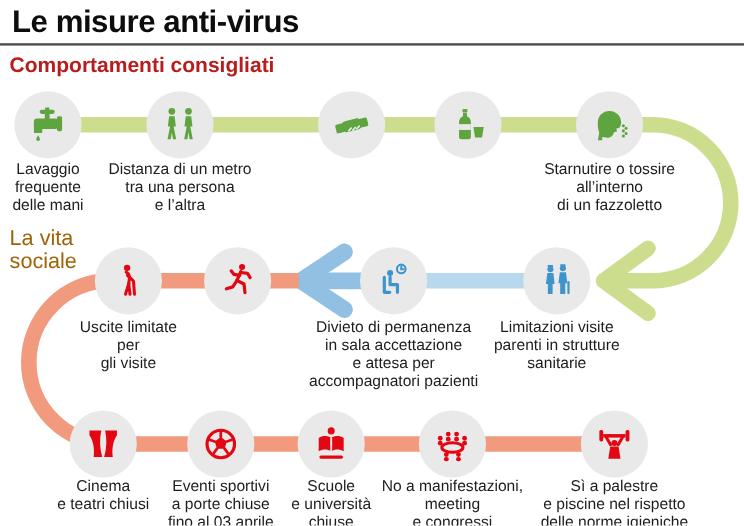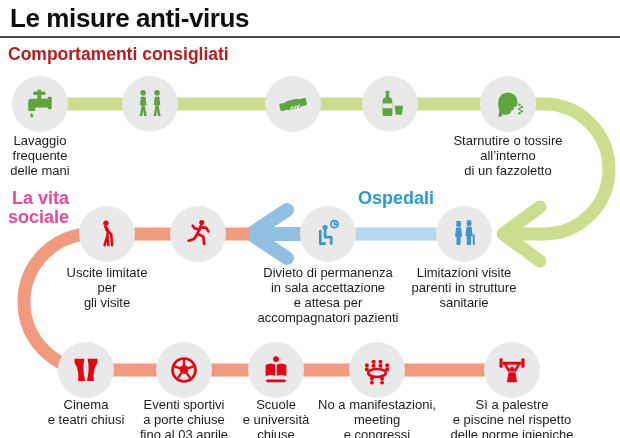--- a/index.html
+++ b/index.html
@@ -3,43 +3,42 @@
 <meta charset="utf-8">
 <style>
   html,body{margin:0;padding:0;background:#fff;}
   body{width:620px;height:438px;overflow:hidden;position:relative;
        font-family:"Liberation Sans",sans-serif;color:#1d1d1b;}
   .stage{position:absolute;inset:0;width:620px;height:346px;}
   .title{position:absolute;left:10px;top:3px;margin:0;font-size:26px;font-weight:700;
          color:#0d0d0d;letter-spacing:-0.4px;}
   .rule{position:absolute;left:0;top:36px;width:620px;height:2px;background:#4d4d4d;}
   .h-behaviors{position:absolute;left:8px;top:44px;font-size:17.5px;font-weight:700;color:#b91c1c;}
-  .h-social{position:absolute;left:8px;top:189px;font-size:18px;font-weight:700;color:#ec4899;
-            line-height:1.08;white-space:pre-line;text-align:right;}
+  .h-social{position:absolute;left:8px;top:189px;font-size:18px;font-weight:400;color:#a16207;
+            line-height:1.08;white-space:pre-line;}
   .h-hospitals{position:absolute;left:358px;top:188px;font-size:18px;font-weight:700;color:#2b99d4;}
   svg.paths{position:absolute;left:0;top:0;z-index:1;}
   .node{position:absolute;width:56px;height:56px;border-radius:50%;background:#e9e9e9;
         display:flex;align-items:center;justify-content:center;z-index:2;}
   .node svg{display:block;}
   .green{color:#5ea43f}.red{color:#e30613}.blue{color:#3e95cd}
   .lbl{position:absolute;z-index:3;text-align:center;font-size:13px;line-height:1.16;
        color:#1d1d1b;white-space:pre-line;}
 </style>
 </head>
 <body>
 
 <div class="stage">
 
   <h1 class="title">Le misure anti-virus</h1>
   <div class="rule"></div>
 
   <div class="h-behaviors">Comportamenti consigliati</div>
   <div class="h-social">La vita
 sociale</div>
-  <div class="h-hospitals">Ospedali</div>
 
   <svg class="paths" width="620" height="438" viewBox="0 0 620 438">
     <path d="M40 104 H544 A65 65 0 0 1 544 234 H506" fill="none" stroke="#cddd8e" stroke-width="13"></path>
     <path d="M540 207 L503 234 L540 261" fill="none" stroke="#cddd8e" stroke-width="13" stroke-linecap="round" stroke-linejoin="round"></path>
     <path d="M330 234 H464" fill="none" stroke="#b7d8ee" stroke-width="13"></path>
     <path d="M252 234 H322" fill="none" stroke="#92c0e2" stroke-width="14"></path>
     <path d="M287 210 L251 234 L287 258" fill="none" stroke="#92c0e2" stroke-width="14" stroke-linecap="round" stroke-linejoin="round"></path>
     <path d="M92 234 H249" fill="none" stroke="#f19a7d" stroke-width="13"></path>
     <path d="M92 234 A68 68 0 0 0 92 370 H512" fill="none" stroke="#f19a7d" stroke-width="13"></path>
   </svg>
@@ -64,20 +63,23 @@
   <div class="node green" style="left:122px;top:76px">
     <svg viewBox="0 0 24 24" width="32" height="32">
       <g fill="currentColor">
         <circle cx="6.9" cy="3.6" r="2.1"></circle>
         <path d="M5.2 6.6 L8.6 6.6 L9.4 13 L8 13 L9.6 21 L7.6 21 L6.9 16.6 L6.2 21 L4.2 21 L5.8 13 L4.4 13 Z"></path>
         <circle cx="17.3" cy="3.6" r="2.1"></circle>
         <path transform="translate(10.4,0)" d="M5.2 6.6 L8.6 6.6 L9.4 13 L8 13 L9.6 21 L7.6 21 L6.9 16.6 L6.2 21 L4.2 21 L5.8 13 L4.4 13 Z"></path>
       </g>
     </svg>
   </div>
+  <div class="lbl" style="left:75px;top:133px;width:150px">Distanza di un metro
+tra una persona
+e l’altra</div>
 
   <div class="node green" style="left:265px;top:76px">
     <svg viewBox="0 0 24 24" width="32" height="32">
       <g transform="rotate(-14 12 12)">
         <g fill="currentColor">
           <rect x="1.8" y="9.6" width="5" height="5.6" rx="1"></rect>
           <rect x="17.2" y="9.6" width="5" height="5.6" rx="1"></rect>
           <rect x="5.4" y="8.8" width="13.2" height="7" rx="3.2"></rect>
         </g>
         <g stroke="#e9e9e9" stroke-width="1.1" stroke-linecap="round" fill="none">

